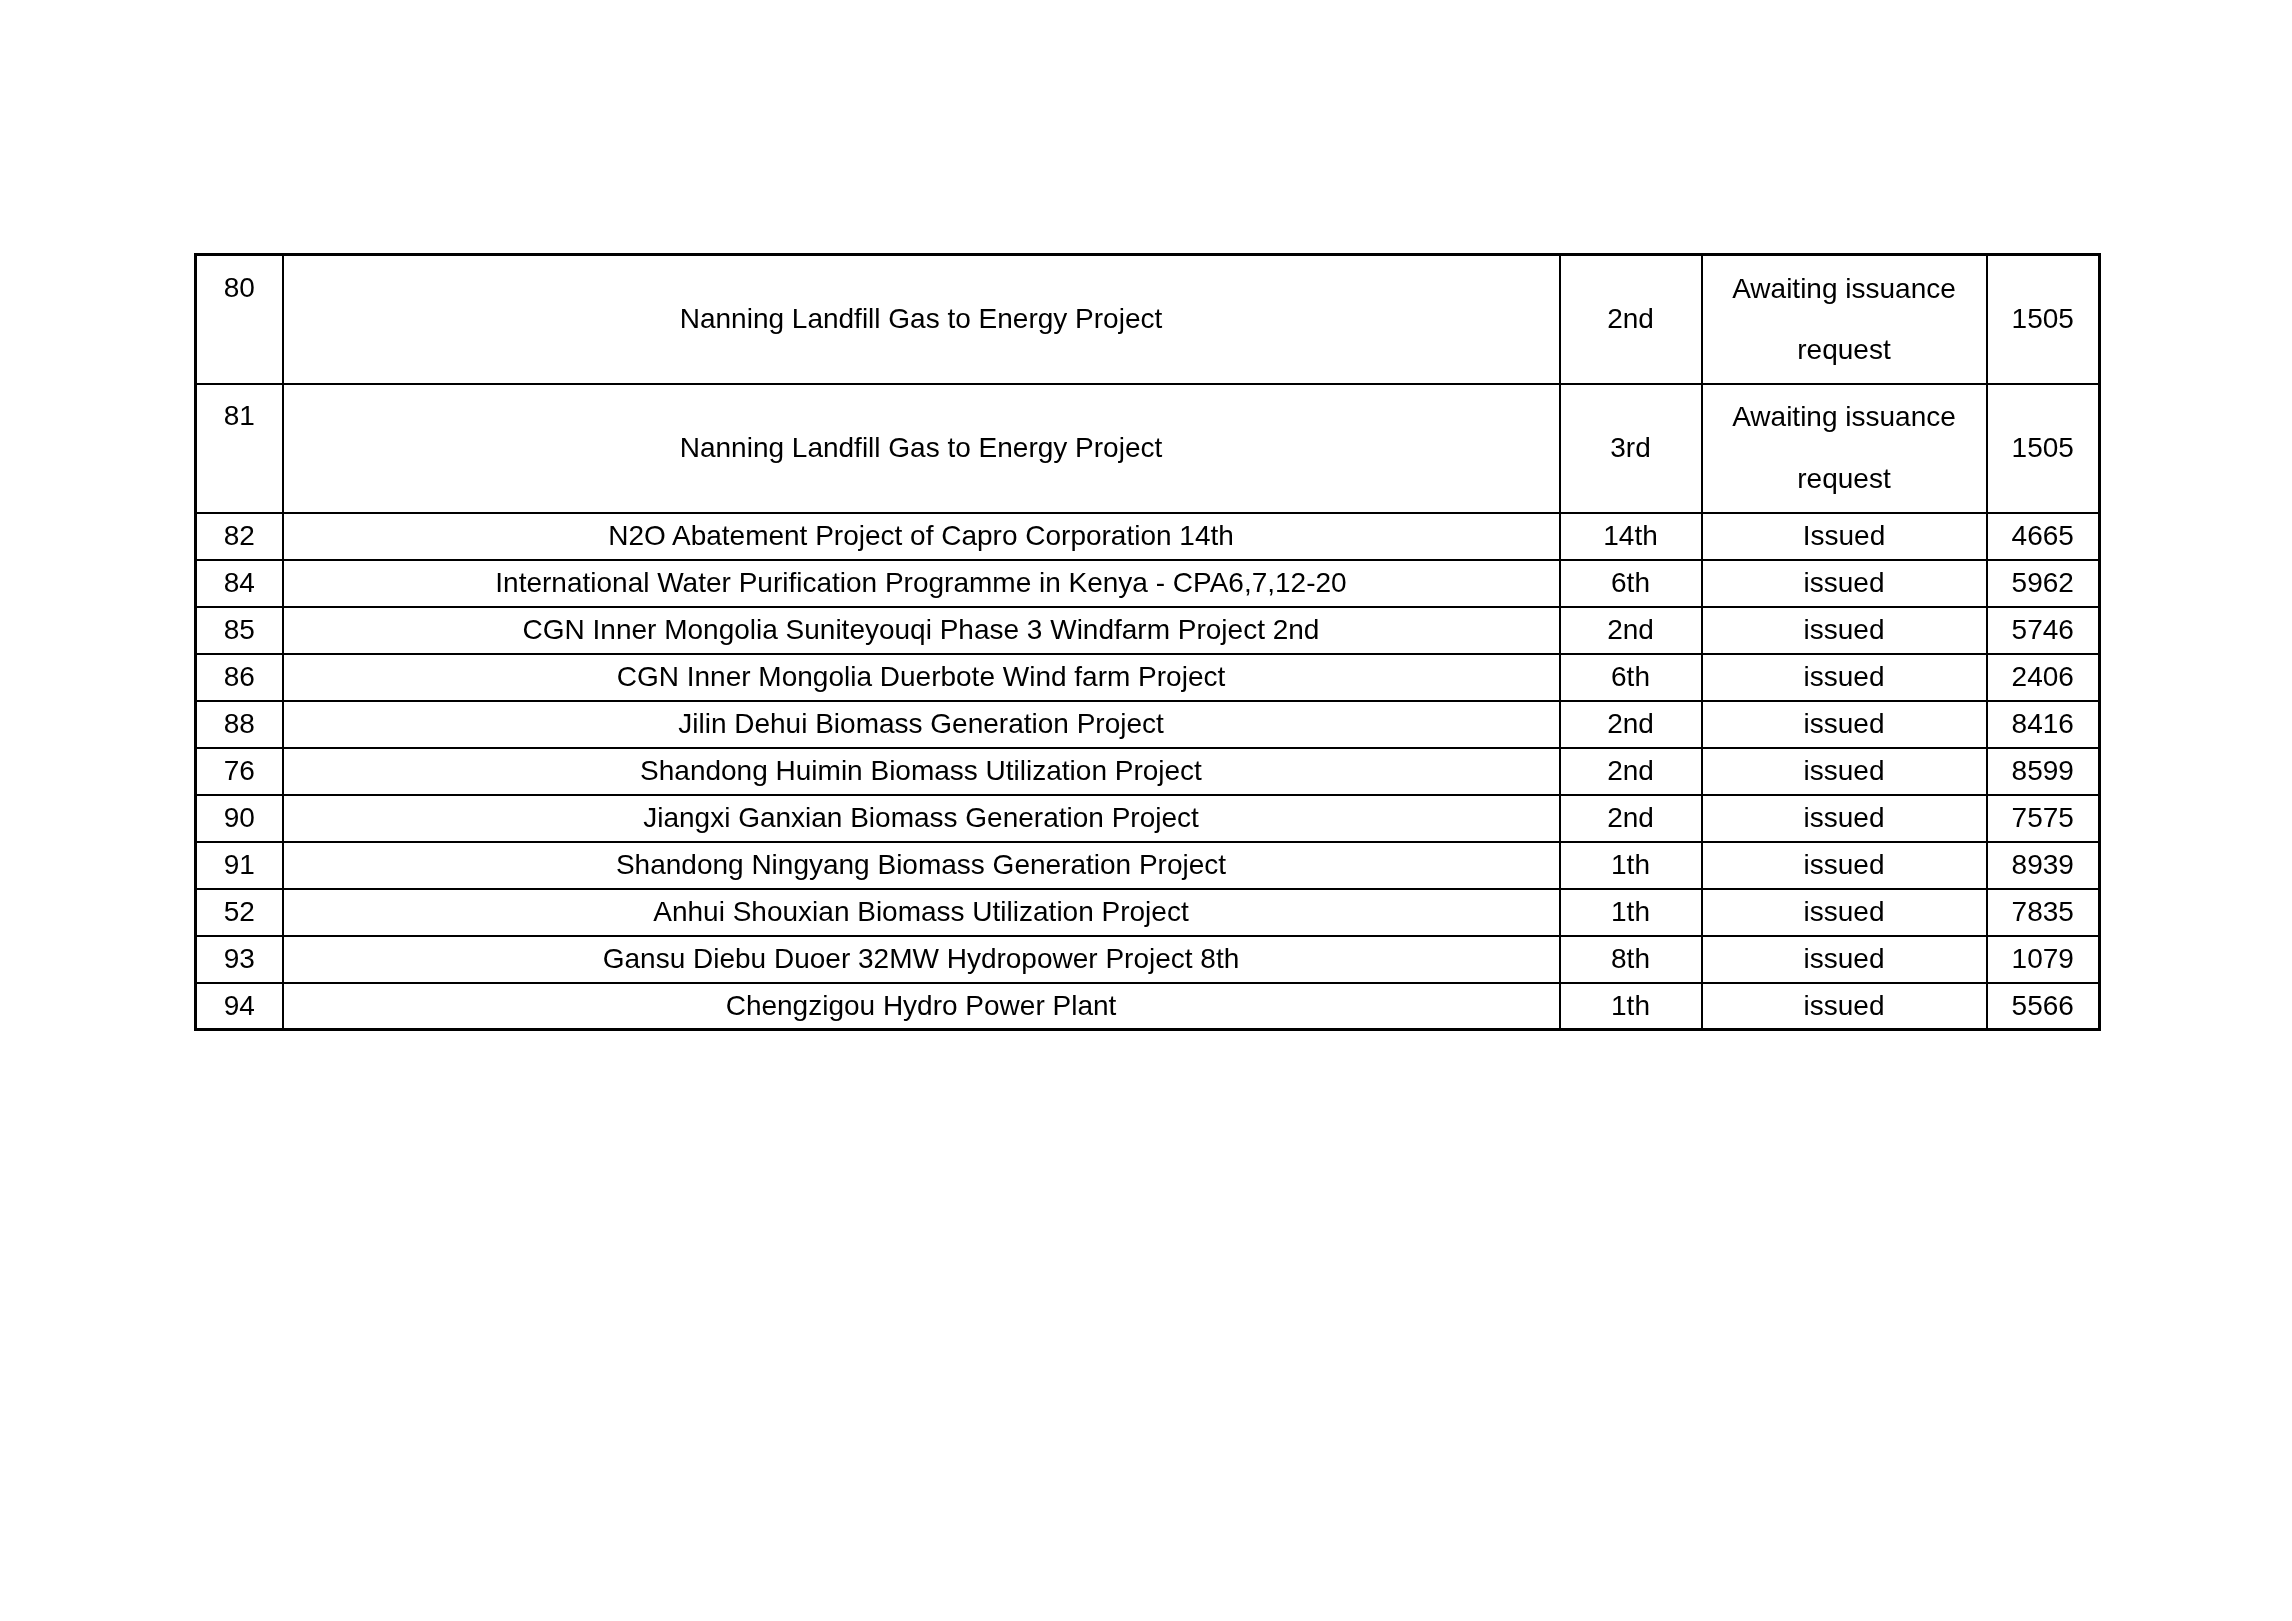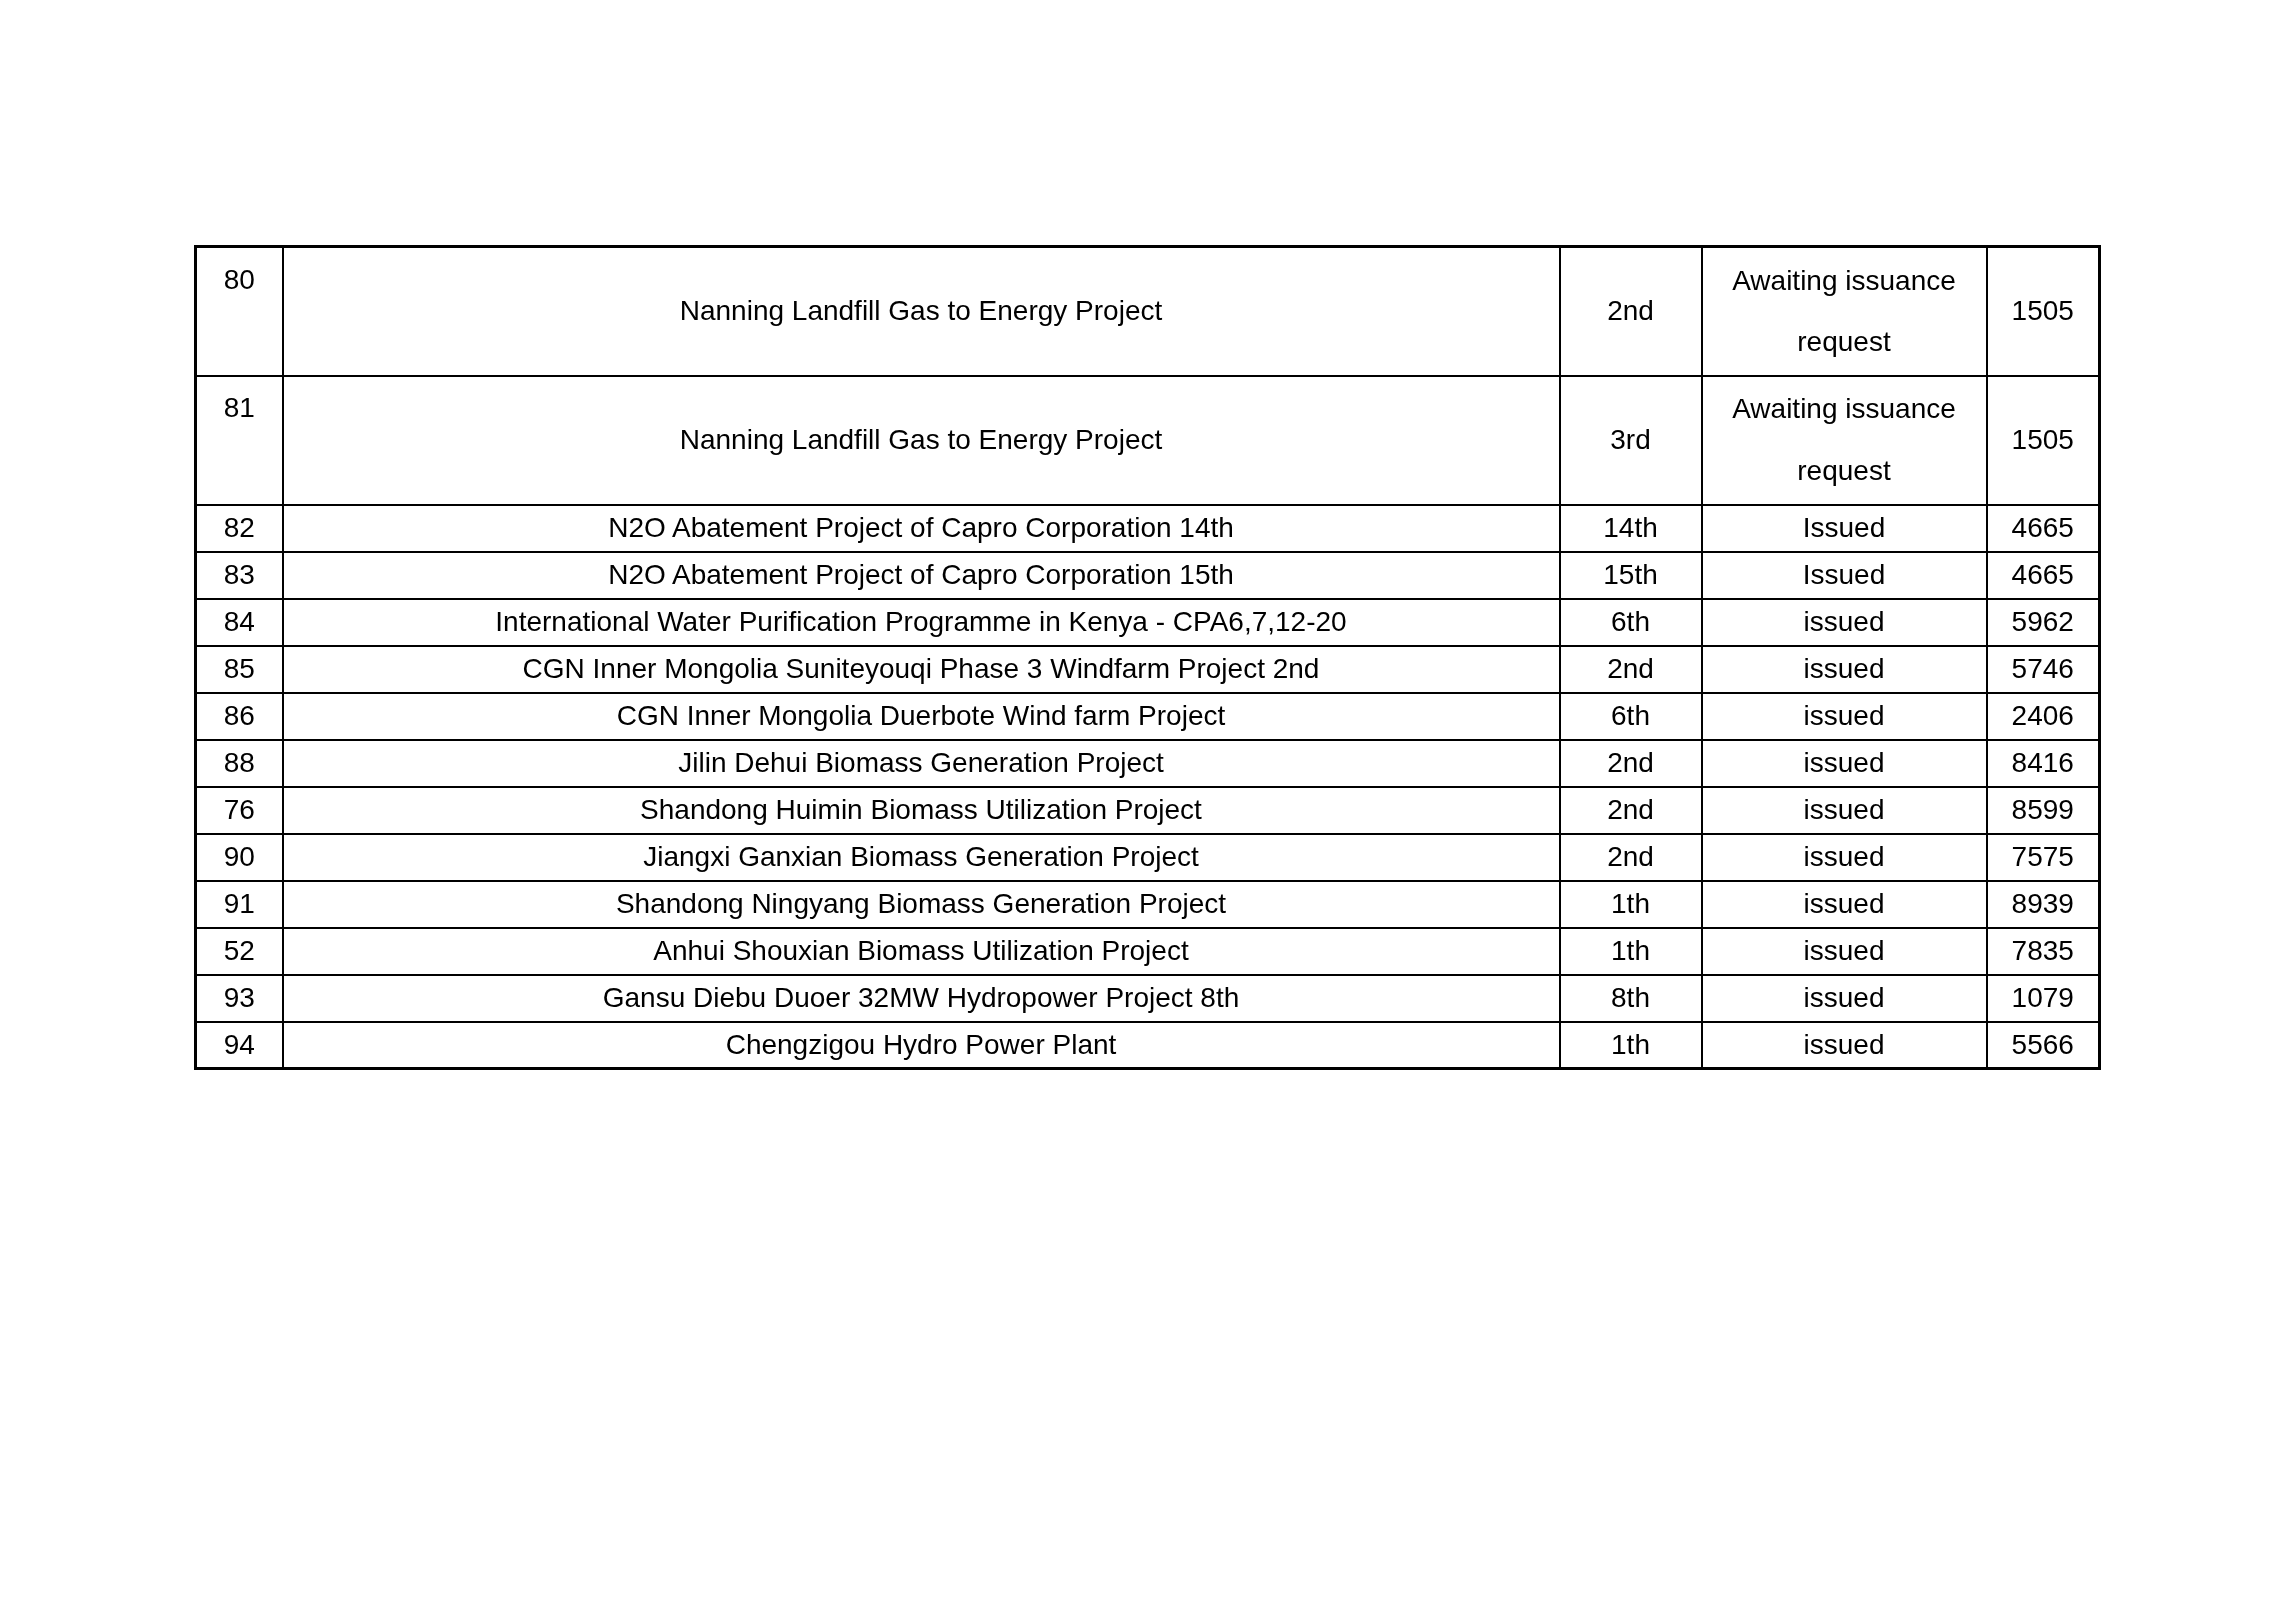--- a/index.html
+++ b/index.html
@@ -12,20 +12,21 @@
     width: 2293px;
     height: 1621px;
     font-family: "Liberation Sans", "DejaVu Sans", sans-serif;
     color: #000000;
     overflow: hidden;
   }
   .doc-page {
     position: absolute;
     inset: 0;
     background: #ffffff;
+    margin-top: 8px;
   }
   table.issuance-table {
     position: absolute;
     left: 194px;
     top: 245px;
     width: 1904px;
     border-collapse: collapse;
     table-layout: fixed;
     font-size: 28px;
     font-weight: 400;
@@ -86,27 +87,20 @@
     <td class="cell-no">81</td>
     <td class="cell-project">Nanning Landfill Gas to Energy Project</td>
     <td class="cell-ordinal">3rd</td>
     <td class="cell-status">Awaiting issuance request</td>
     <td class="cell-value">1505</td>
   </tr>
         <tr class="table-row">
     <td class="cell-no">82</td>
     <td class="cell-project">N2O Abatement Project of Capro Corporation 14th</td>
     <td class="cell-ordinal">14th</td>
-    <td class="cell-status">Issued</td>
-    <td class="cell-value">4665</td>
-  </tr>
-        <tr class="table-row">
-    <td class="cell-no">83</td>
-    <td class="cell-project">N2O Abatement Project of Capro Corporation 15th</td>
-    <td class="cell-ordinal">15th</td>
     <td class="cell-status">Issued</td>
     <td class="cell-value">4665</td>
   </tr>
         <tr class="table-row">
     <td class="cell-no">84</td>
     <td class="cell-project">International Water Purification Programme in Kenya - CPA6,7,12-20</td>
     <td class="cell-ordinal">6th</td>
     <td class="cell-status">issued</td>
     <td class="cell-value">5962</td>
   </tr>

